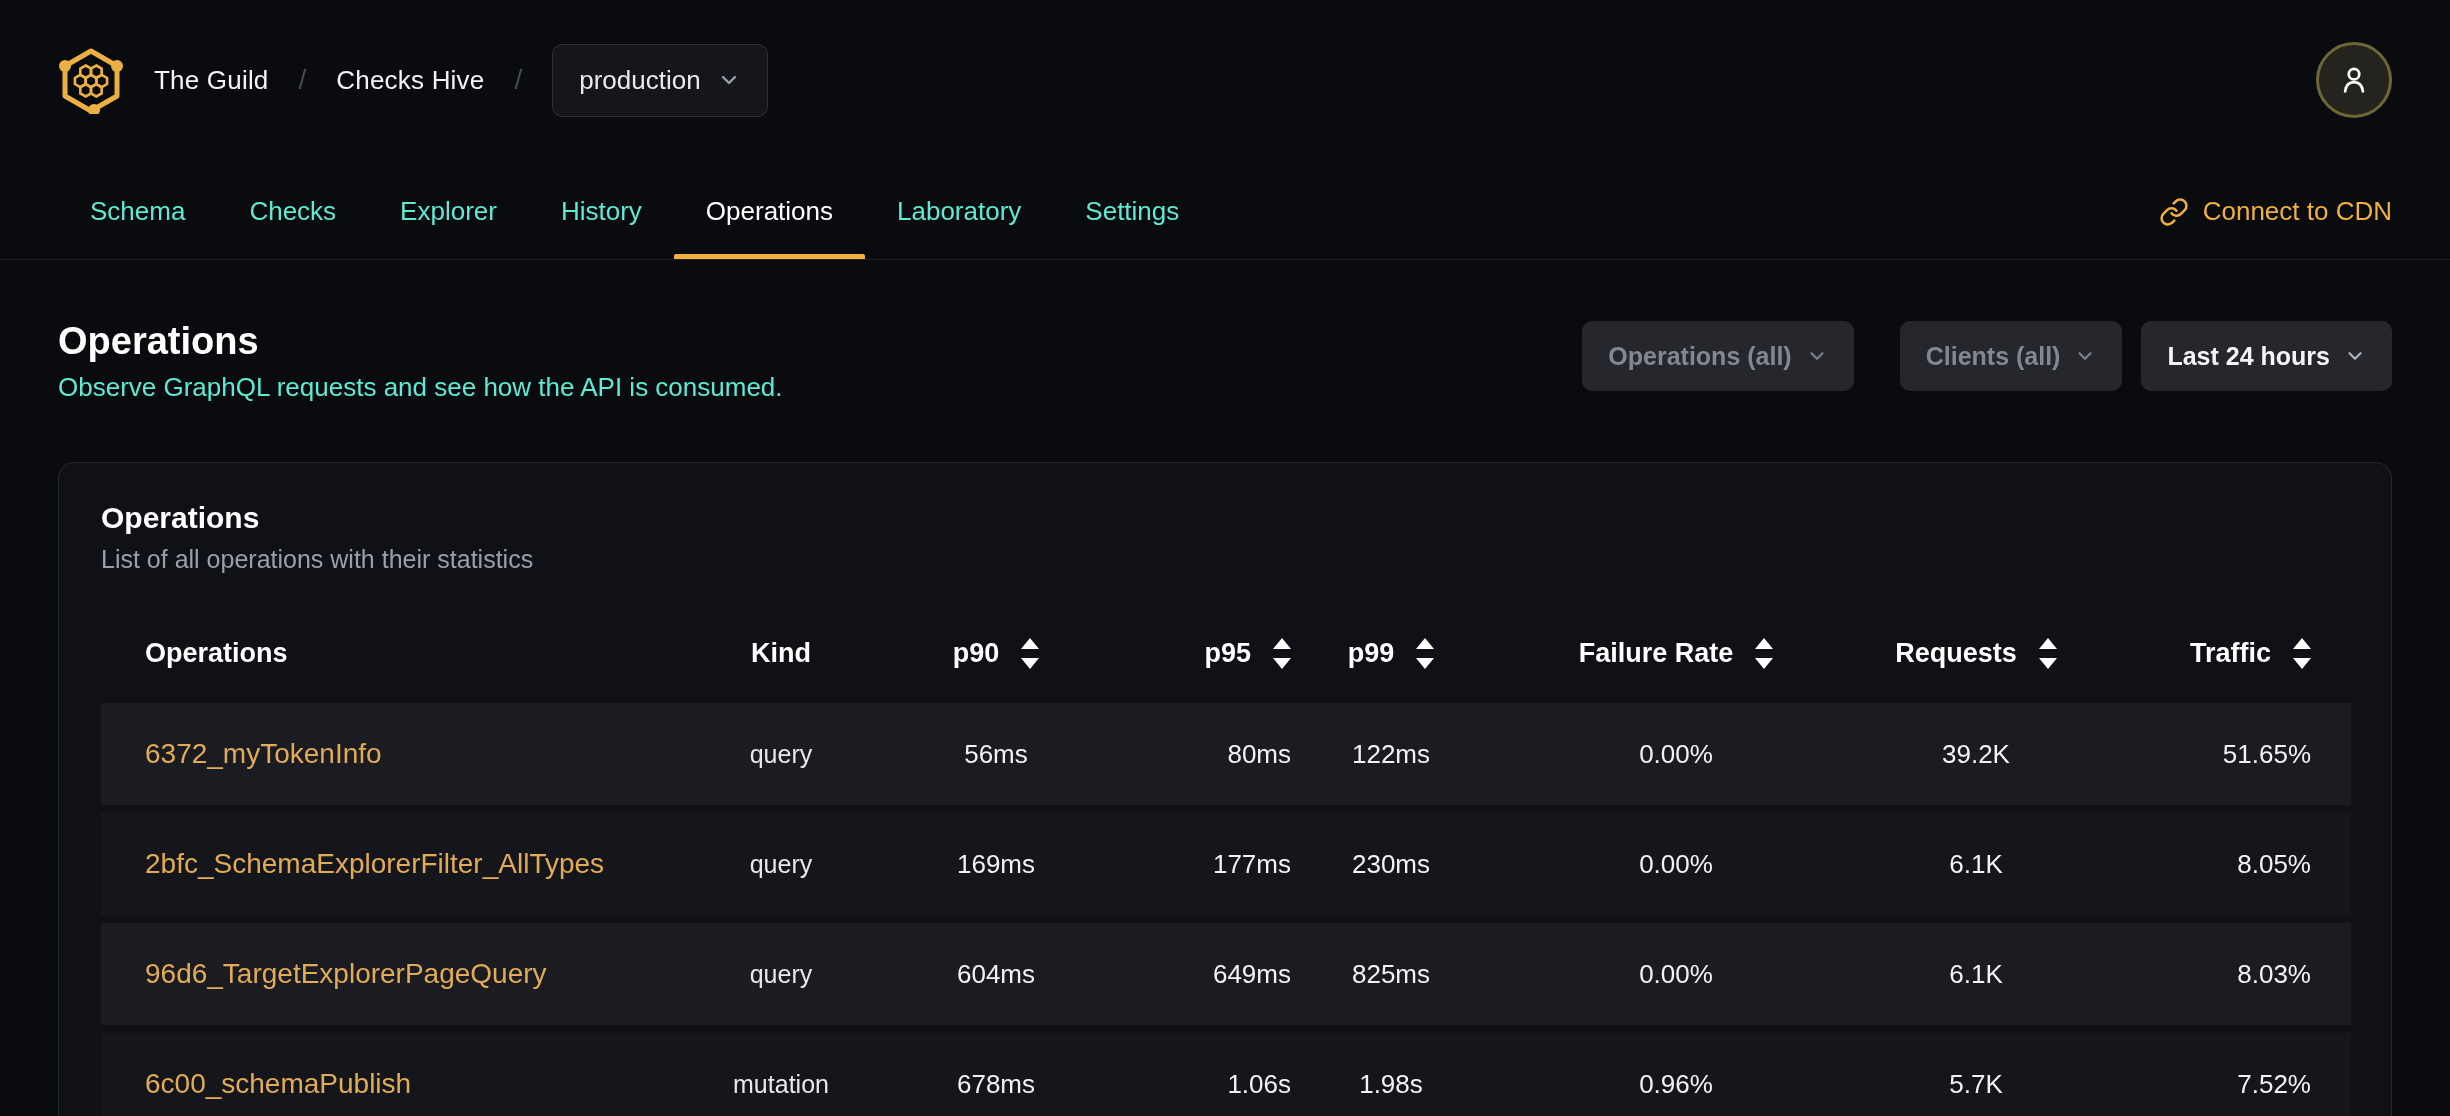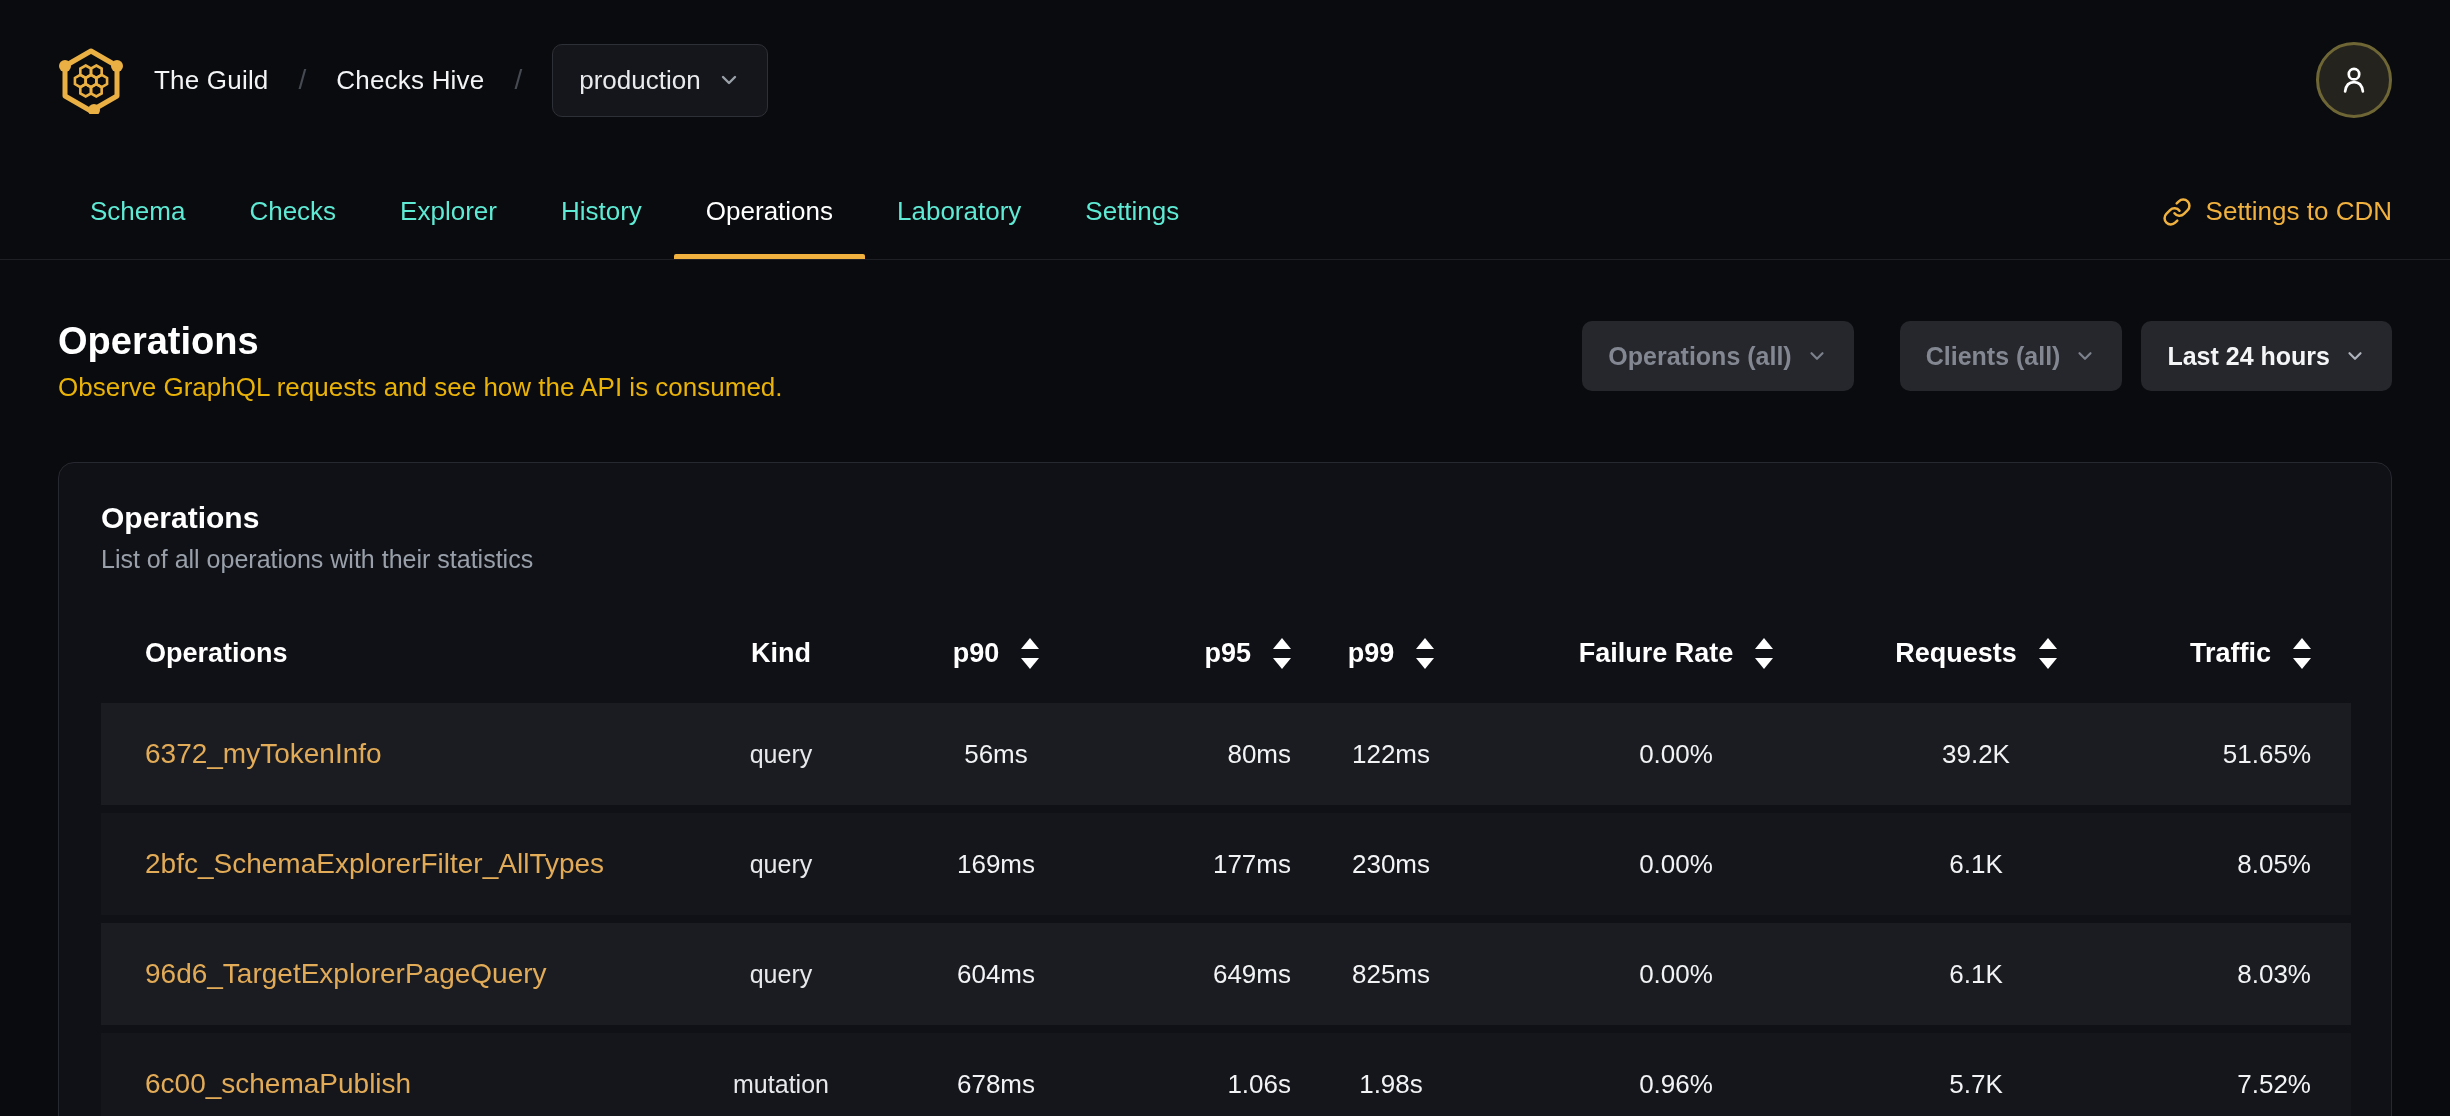--- a/index.html
+++ b/index.html
@@ -60,21 +60,21 @@
     margin-left:auto;
     display:flex; align-items:center; gap:14px;
     padding-top:24px;
     font-size:26px; font-weight:500; color:#f0b13f; cursor:pointer; white-space:nowrap;
   }
 
   
   main{ padding:59px 58px 0 58px; }
   .page-head{ display:flex; align-items:flex-start; justify-content:space-between; }
   .page-title{ font-size:38px; font-weight:700; color:#ffffff; line-height:44px; }
-  .page-subtitle{ margin-top:8px; font-size:26px; color:#eab308; line-height:32px; }
+  .page-subtitle{ margin-top:8px; font-size:26px; color:#5eead4; line-height:32px; }
   .filters{ display:flex; gap:19px; margin-top:2px; }
   .filter-btn{
     height:70px; padding:0 26px;
     display:flex; align-items:center; gap:14px;
     background:#26272c; border:none; border-radius:10px;
     font-size:25px; font-weight:600; cursor:pointer;
     font-family:"Liberation Sans", sans-serif;
     white-space:nowrap;
   }
   .filter-btn.muted{ color:#82879一0; color:#82879
@@ -182,21 +182,21 @@
       <a class="tab">Laboratory</a>
       <a class="tab">Settings</a>
     </div>
   <a class="cdn-link">
     <span style="display:flex">
       <svg width="30" height="30" viewBox="0 0 24 24" fill="none" stroke="#f0b13f" stroke-width="2" stroke-linecap="round" stroke-linejoin="round">
         <path d="M10 13a5 5 0 0 0 7.54.54l3-3a5 5 0 0 0-7.07-7.07l-1.72 1.71"></path>
         <path d="M14 11a5 5 0 0 0-7.54-.54l-3 3a5 5 0 0 0 7.07 7.07l1.71-1.71"></path>
       </svg>
     </span>
-    <span>Settings to CDN</span>
+    <span>Connect to CDN</span>
   </a>
 </nav>
 
 <main>
   <div class="page-head">
     <div>
       <h1 class="page-title">Operations</h1>
       <p class="page-subtitle">Observe GraphQL requests and see how the API is consumed.</p>
     </div>
     <div class="filters">

